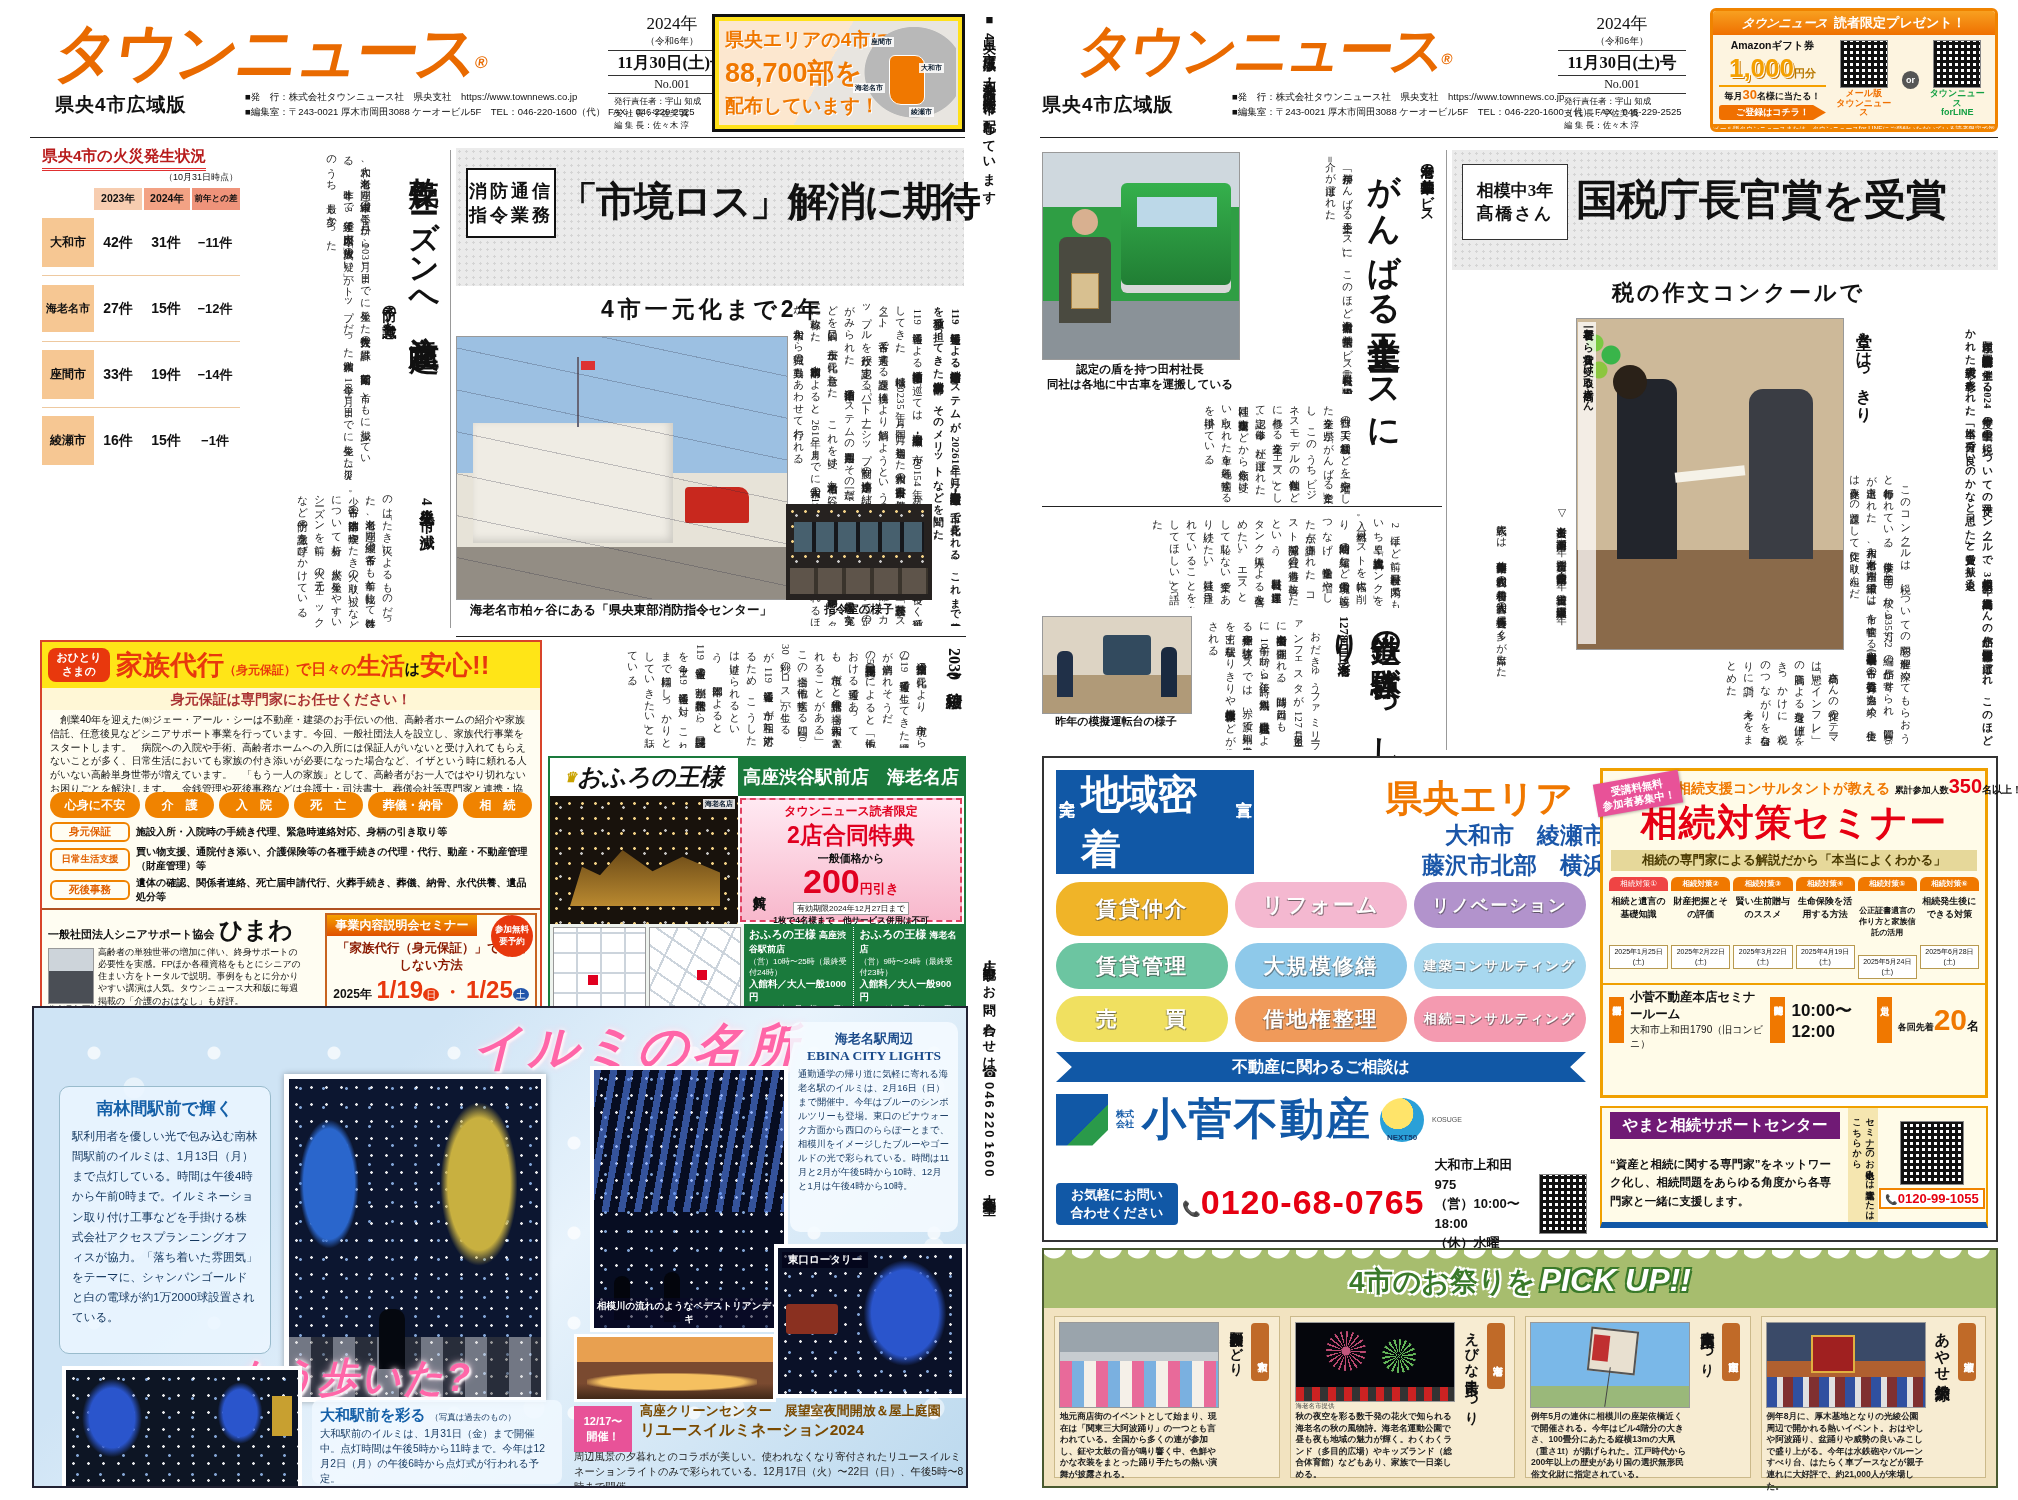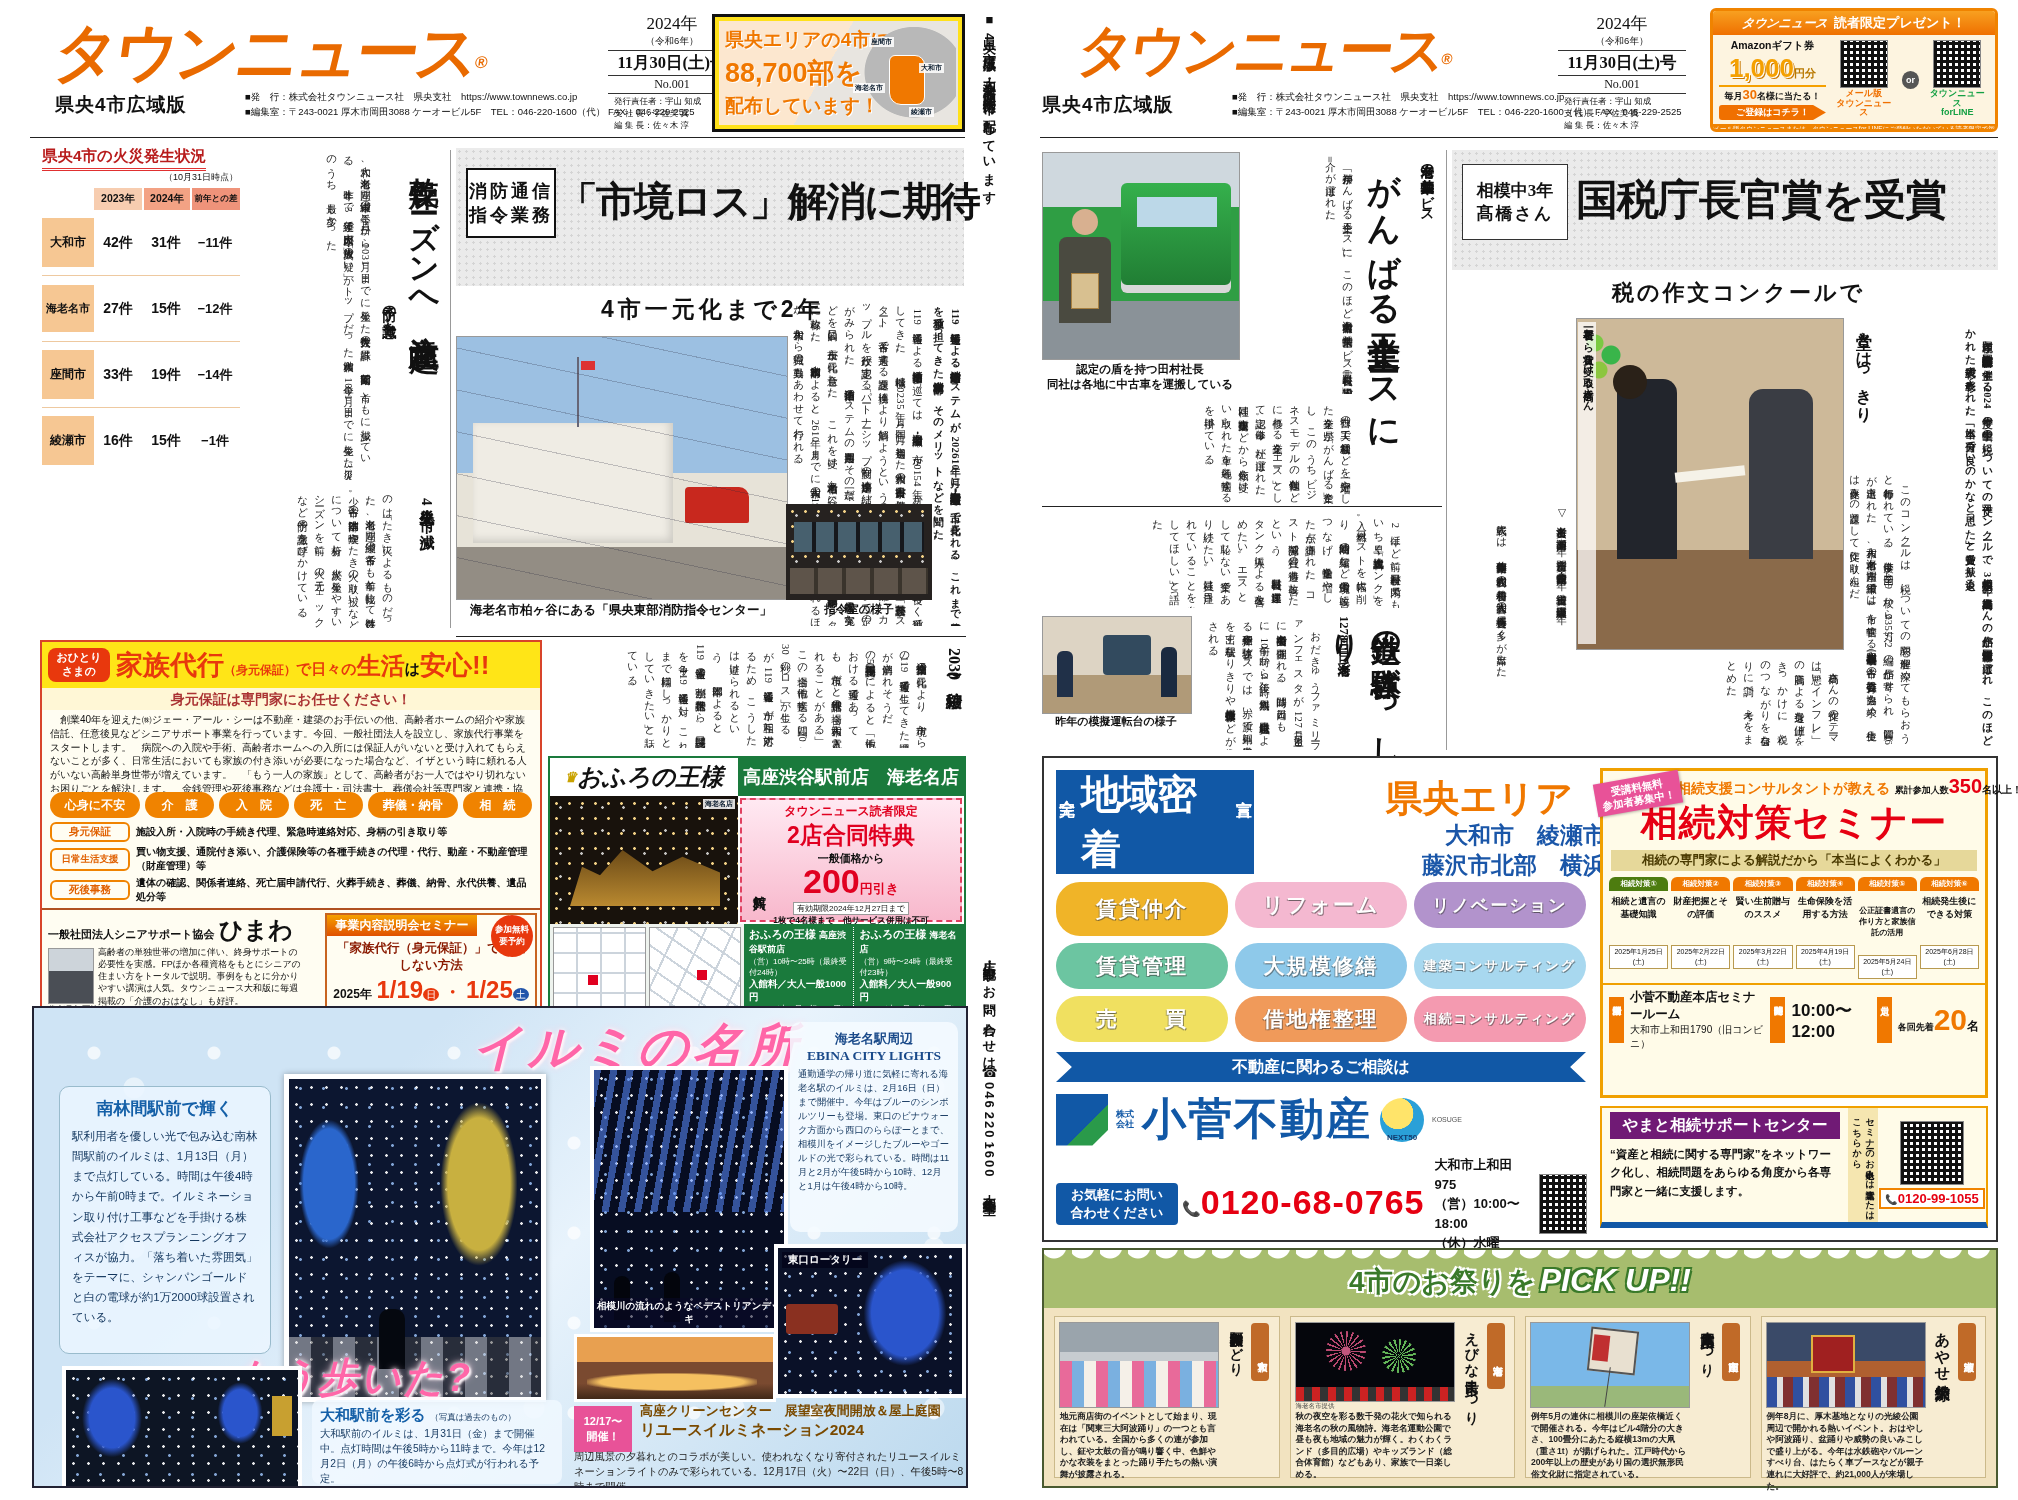--- a/index.html
+++ b/index.html
@@ -504,21 +504,21 @@
           <span>受講料無料</span><br><span>参加者募集中！</span>
         </div>
         <div style="margin:4px 0 0 74px;white-space:nowrap">
           <span style="color:#f07800;font-size:14px;font-weight:900">相続支援コンサルタントが教える</span>
           <span style="font-size:9px;font-weight:bold">累計参加人数</span><span style="color:#e60012;font-size:20px;font-weight:900">350</span><span style="font-size:10px;font-weight:bold">名以上！</span>
         </div>
         <div style="color:#e60012;font-size:37px;font-weight:900;text-align:center;letter-spacing:1px">相続対策セミナー</div>
         <div style="background:#e6d89a;color:#4a3a00;font-size:12.5px;font-weight:bold;text-align:center;margin:2px 8px;padding:2px 0">相続の専門家による解説だから「本当によくわかる」</div>
         <div style="display:flex;gap:3px;padding:4px 6px">
           <div style="flex:1;text-align:center">
-            <div style="background:#4d7c0f;color:#fff;font-size:7.5px;font-weight:bold;border-radius:6px 6px 0 0;padding:2px 0">相続対策①</div>
+            <div style="background:#ef4444;color:#fff;font-size:7.5px;font-weight:normal;border-radius:6px 6px 0 0;padding:2px 0">相続対策①</div>
             <div style="font-size:9px;font-weight:bold;height:50px;padding-top:4px">相続と遺言の基礎知識</div>
             <div style="font-size:7px;background:#fff;border:1px solid #b89a50;padding:1px 0">2025年1月25日(土)</div>
           </div>
           <div style="flex:1;text-align:center">
             <div style="background:#f07800;color:#fff;font-size:7.5px;font-weight:bold;border-radius:6px 6px 0 0;padding:2px 0">相続対策②</div>
             <div style="font-size:9px;font-weight:bold;height:50px;padding-top:4px">財産把握とその評価</div>
             <div style="font-size:7px;background:#fff;border:1px solid #b89a50;padding:1px 0">2025年2月22日(土)</div>
           </div>
           <div style="flex:1;text-align:center">
             <div style="background:#f07800;color:#fff;font-size:7.5px;font-weight:bold;border-radius:6px 6px 0 0;padding:2px 0">相続対策③</div>
@@ -551,21 +551,21 @@
           <div style="font-size:17px;font-weight:900">10:00〜12:00</div>
           <div class="v" style="background:#f07800;color:#fff;font-size:9px;font-weight:bold;height:42px;padding:2px 1px">定員</div>
           <div style="white-space:nowrap"><span style="font-size:9px;font-weight:bold">各回</span><span style="font-size:9px;font-weight:bold">先着</span><span style="font-size:30px;font-weight:900;color:#f07800">20</span><span style="font-size:12px;font-weight:bold">名</span></div>
         </div>
       </div>
 
       <div class="abs" style="left:556px;top:348px;width:388px;height:122px;border:2px solid #f0a000;background:#fffbe8;box-sizing:border-box;border-bottom:6px solid #1158a6">
         <div style="display:flex;height:100%">
           <div style="flex:1;padding:4px 8px">
             <div style="background:#701a75;color:#fff;font-size:15.5px;font-weight:bold;text-align:center;padding:3px 0">やまと相続サポートセンター</div>
-            <div style="font-size:11.5px;font-weight:bold;line-height:1.6;margin-top:6px">“資産と相続に関する専門家”をネットワーク化し、相続問題をあらゆる角度から各専門家と一緒に支援します。</div>
+            <div style="font-size:11.5px;font-weight:bold;line-height:1.6;margin-top:16px">“資産と相続に関する専門家”をネットワーク化し、相続問題をあらゆる角度から各専門家と一緒に支援します。</div>
           </div>
           <div class="v" style="background:#f5e6b0;font-size:9px;font-weight:bold;height:100%;padding:4px 2px;box-sizing:border-box">セミナーのお申込みは電話またはこちらから</div>
           <div style="width:108px;display:flex;flex-direction:column;align-items:center;justify-content:center;gap:4px">
             <div class="qr" style="width:62px;height:62px"></div>
             <div style="border:2px solid #f08300;background:#fff;color:#e60012;font-size:13px;font-weight:900;padding:1px 4px;white-space:nowrap"><span style="font-size:10px">📞</span><span>0120-99-1055</span></div>
           </div>
         </div>
       </div>
     </div>
 

